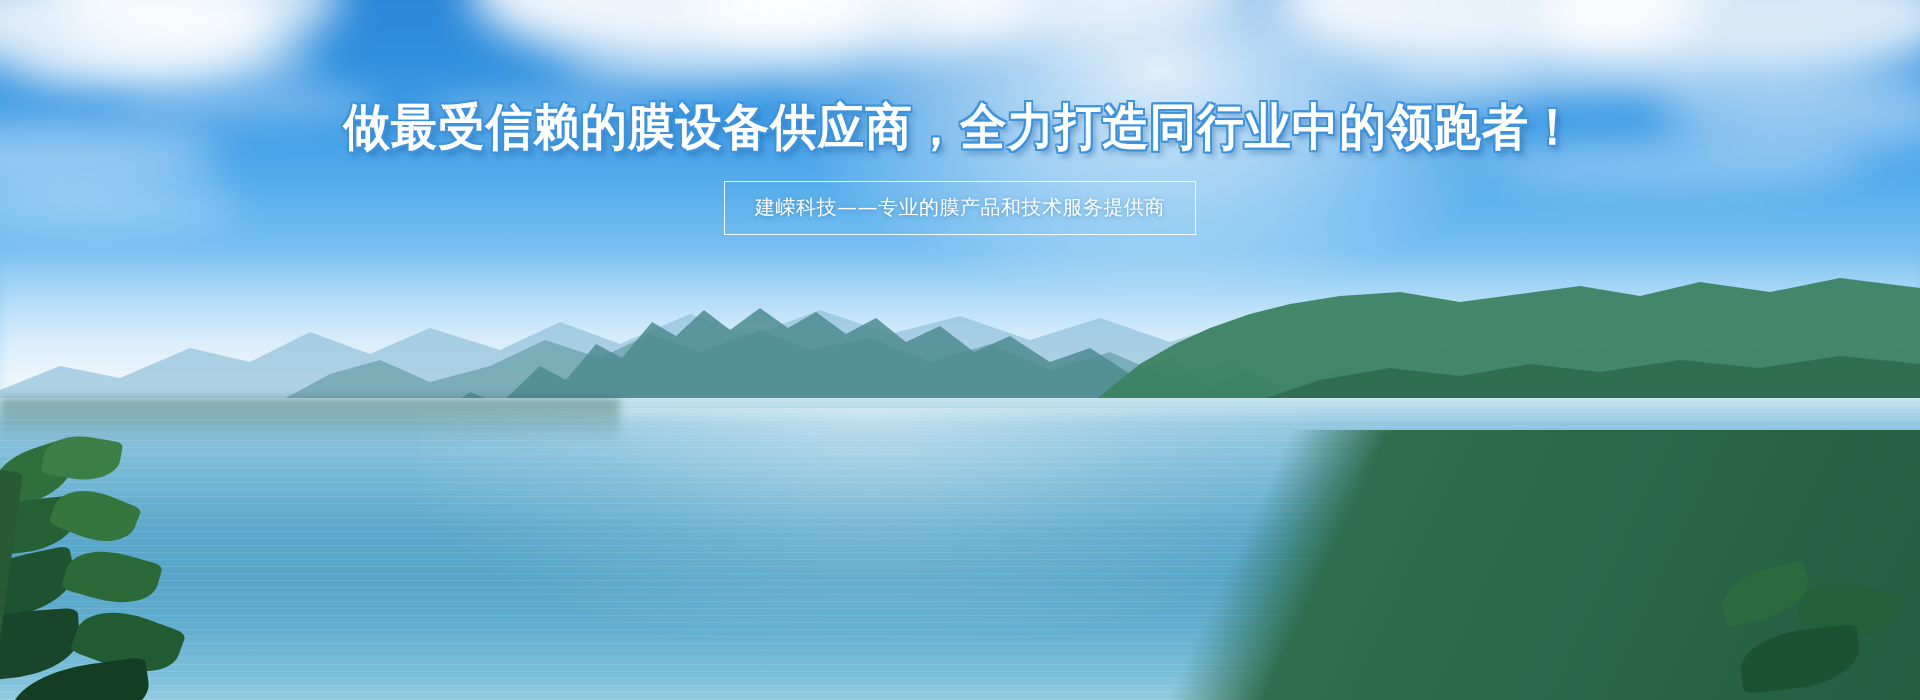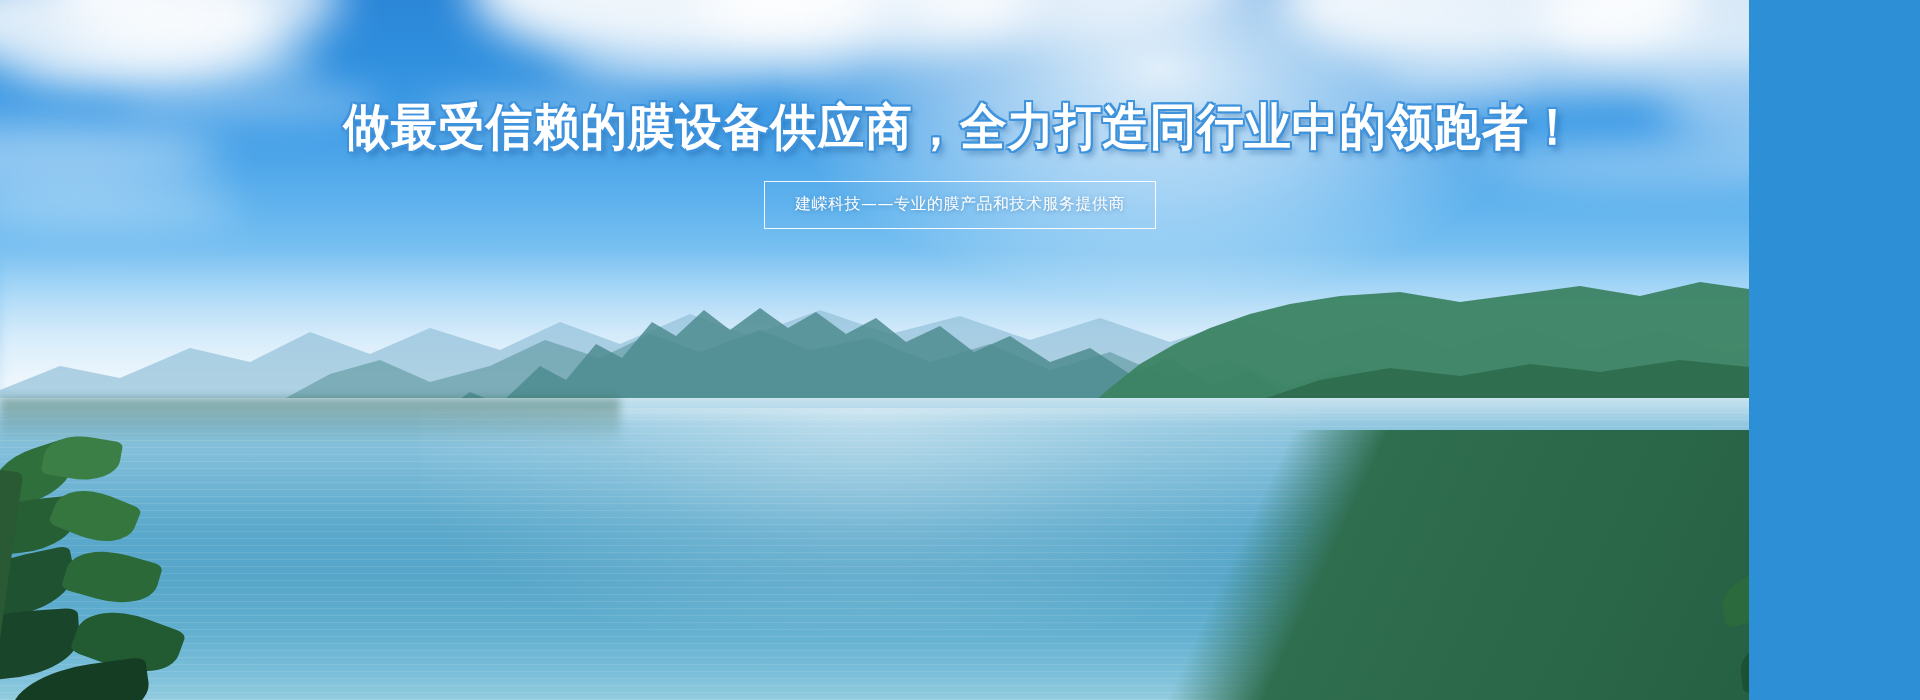--- a/index.html
+++ b/index.html
@@ -2,21 +2,21 @@
 <html><head>
 <meta charset="utf-8">
 <style>
   html,body{margin:0;padding:0;}
   body{
     width:1920px;height:700px;overflow:hidden;
     font-family:"Liberation Sans","DejaVu Sans",sans-serif;
     background:#2d8fd5;
   }
   .banner{
-    position:relative;width:1749px;height:700px;overflow:hidden;
+    position:relative;width:1920px;height:700px;overflow:hidden;
     background:#3ba0e6;
   }
 
   
   .sky{
     position:absolute;left:0;top:0;width:1920px;height:420px;
     background:linear-gradient(to bottom,#2b86d8 0%,#2f8edd 12%,#3f9ce6 30%,#62b4ee 50%,#8ccbf4 68%,#b5dcf7 82%,#cfe7f7 92%,#dcecf6 100%);
   }
   .sky-glow{
     position:absolute;left:780px;top:-160px;width:760px;height:460px;
@@ -72,21 +72,21 @@
     margin-top:22px;
     font-family:"DejaVu Sans","Liberation Sans",sans-serif;
     font-size:24px;color:#ffffff;letter-spacing:.5px;white-space:nowrap;
     text-shadow:0 1px 5px rgba(35,100,160,.55);
   }
   .tagbox{
     margin-top:26px;
     border:1px solid rgba(255,255,255,.92);
     padding:12px 30px 13px 30px;
     font-family:"DejaVu Sans","Liberation Sans",sans-serif;
-    font-size:16px;color:#ffffff;letter-spacing:.5px;white-space:nowrap;
+    font-size:20px;color:#ffffff;letter-spacing:.5px;white-space:nowrap;
     text-shadow:0 1px 4px rgba(35,100,160,.5);
     pointer-events:auto;cursor:pointer;
   }
 </style>
 </head>
 <body>
 
 <div class="banner">
 
   <div class="sky"></div>

